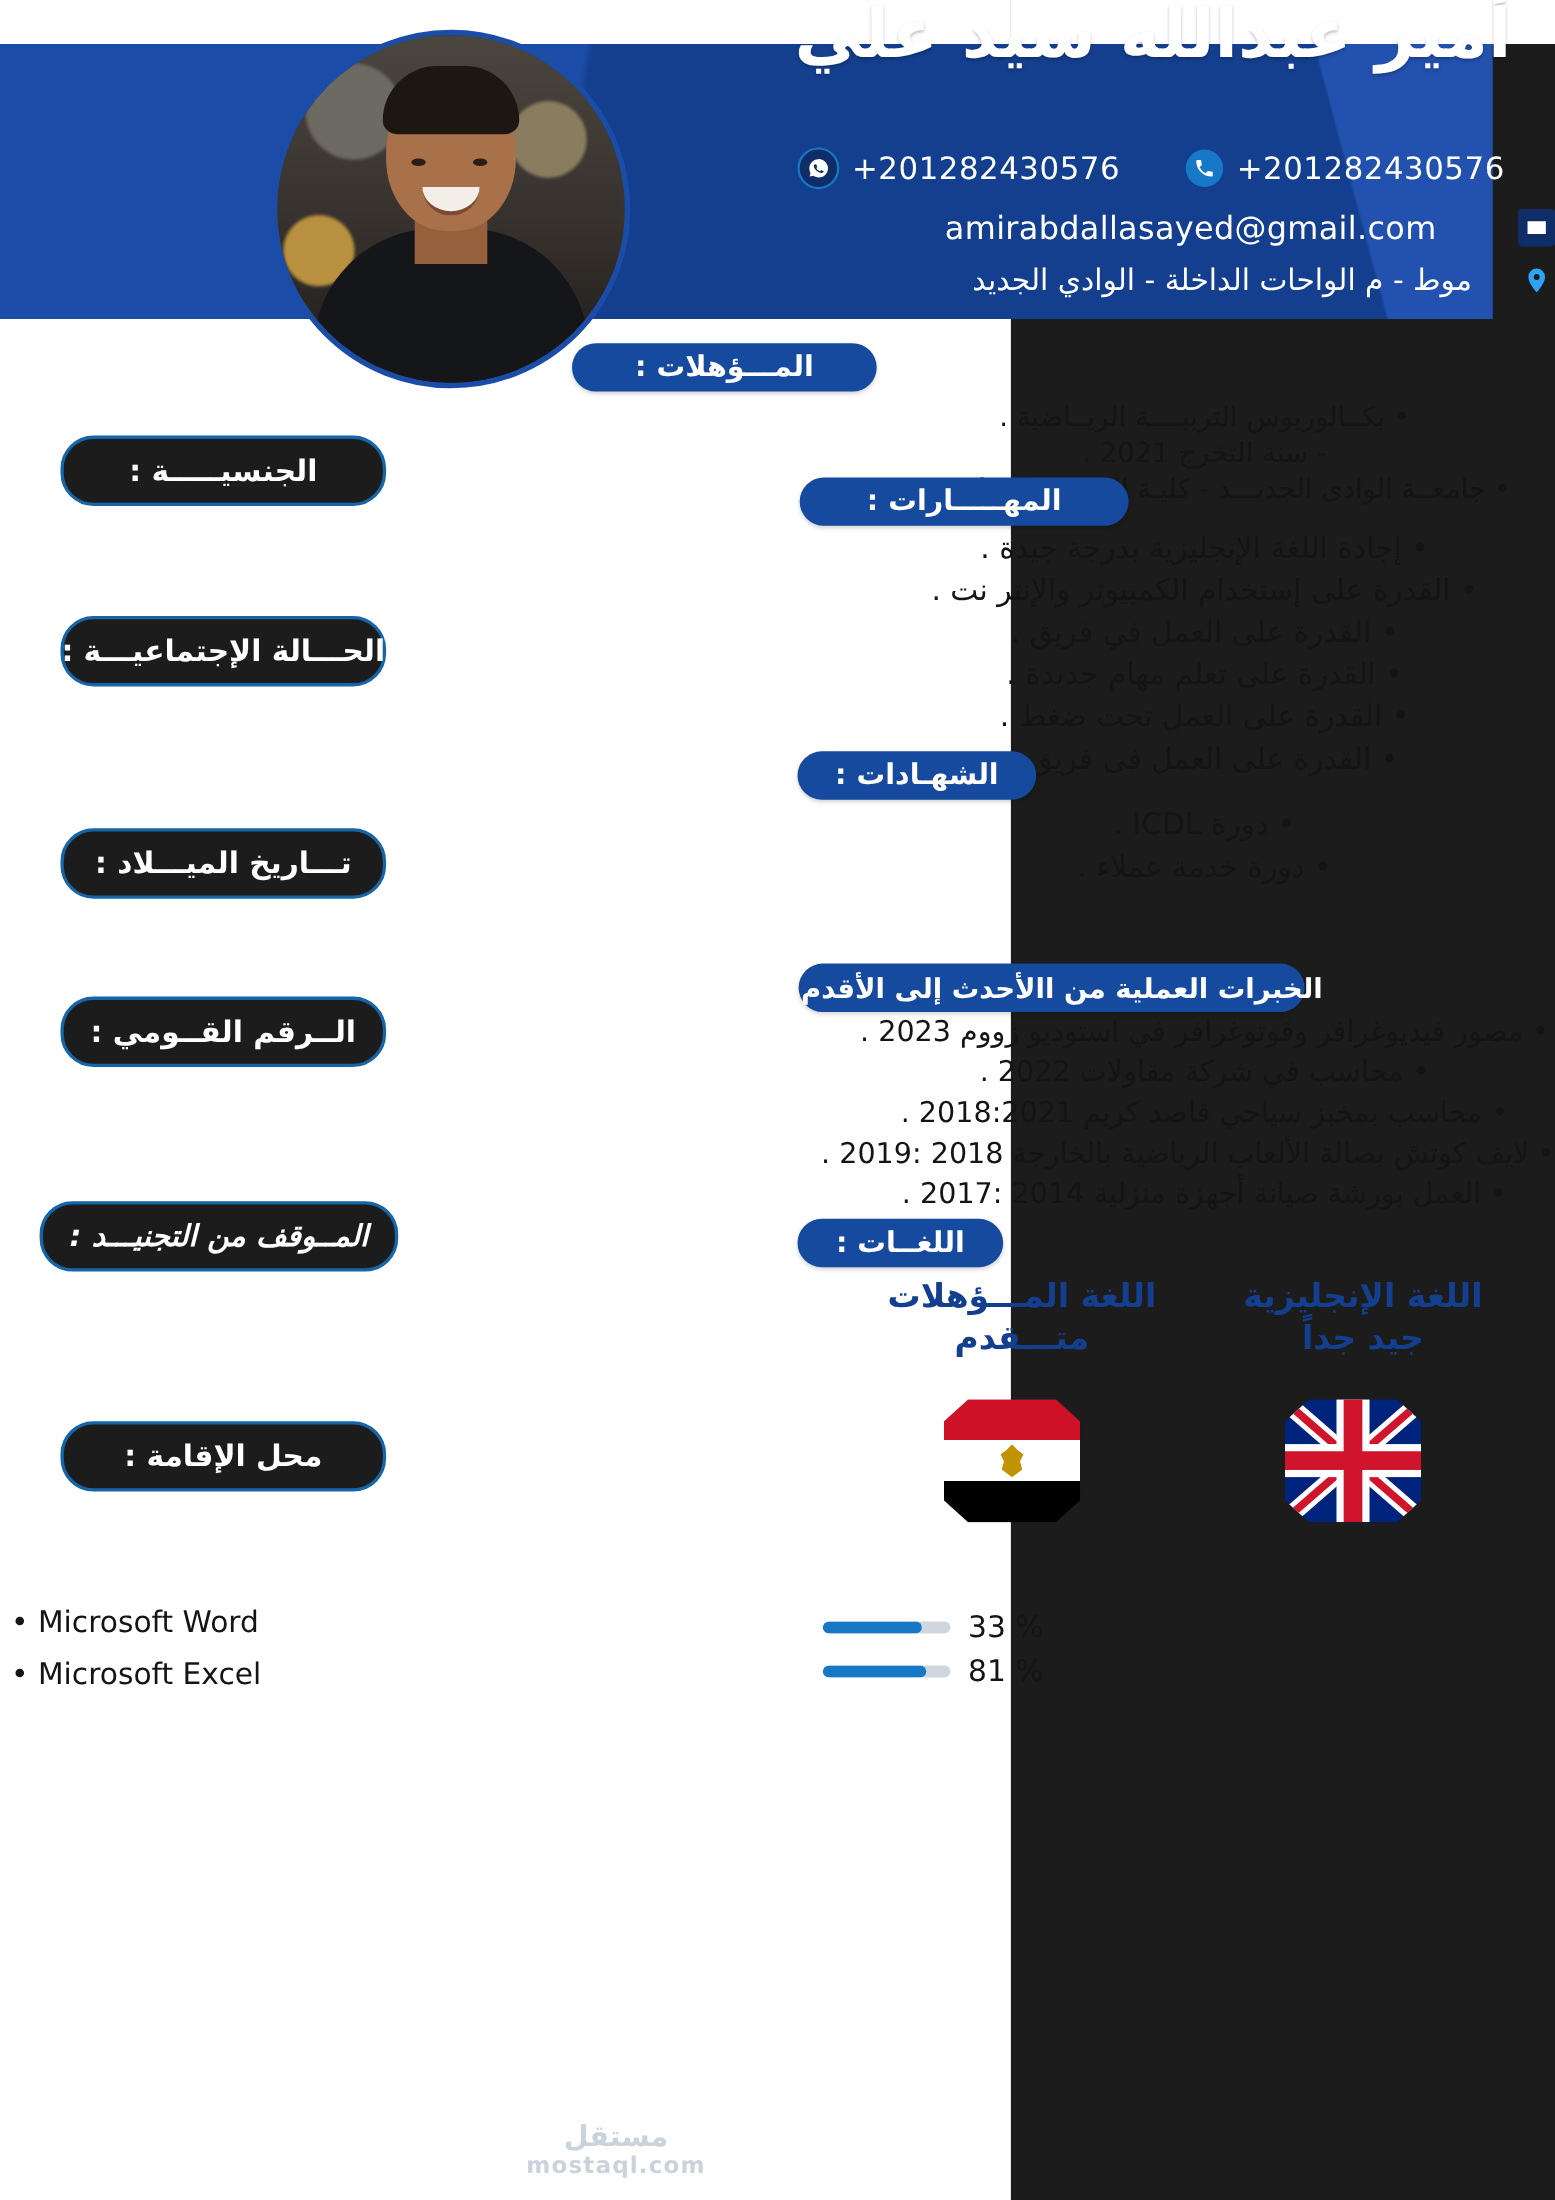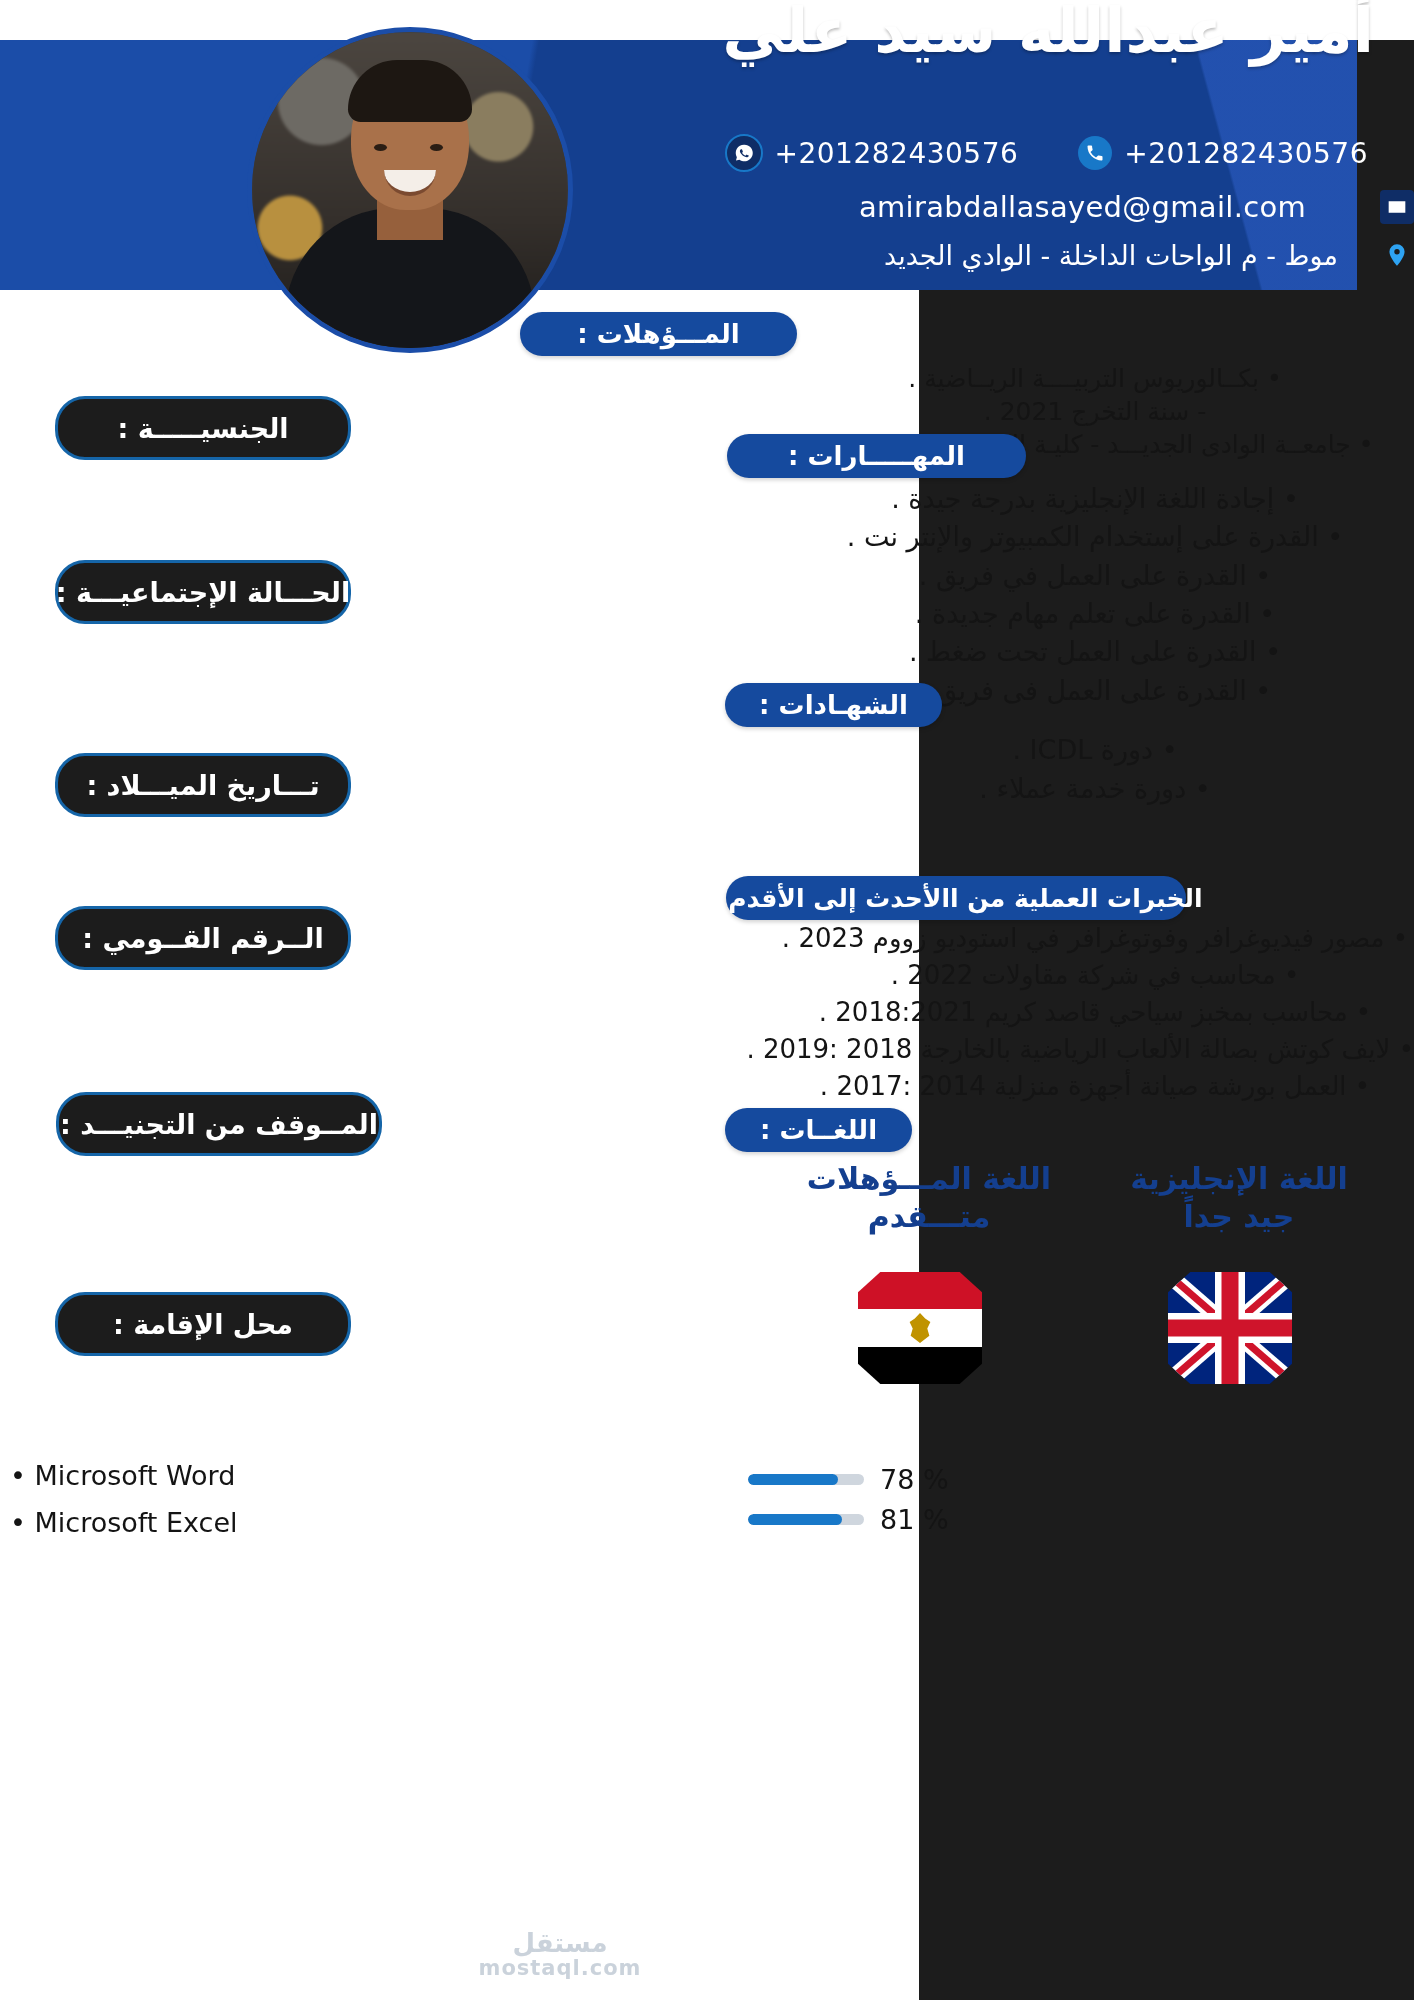--- a/index.html
+++ b/index.html
@@ -341,21 +341,21 @@
 
   <div class="app-list" style="top:1452px;">
     <span class="li">Microsoft Word</span><br>
     <span class="li">Microsoft Excel</span>
   </div>
 
   <div class="cs-row" style="top:1464px;right:448px;">
     <span class="cs-bar">
       <span class="cs-fill" id="fill0" style="width: 78%;"></span>
     </span>
-    <span class="cs-pct">78 %</span>
+    <span class="cs-pct">33 %</span>
   </div>
 
   <div class="cs-row" style="top:1504px;right:448px;">
     <span class="cs-bar">
       <span class="cs-fill" id="fill1" style="width: 81%;"></span>
     </span>
     <span class="cs-pct">81 %</span>
   </div>
 
   <div class="wm">
@@ -368,21 +368,21 @@
 
   <div class="dpill" style="top:560px;left:55px;width:290px;">الحـــالة الإجتماعيـــة :</div>
   <div class="dval" style="top:642px;left:0;width:495px;font-size:27px;">أعــــــزب</div>
 
   <div class="dpill" style="top:753px;left:55px;width:290px;">تـــاريخ الميـــلاد :</div>
   <div class="dval mono" style="top:828px;left:0;width:495px;">04/12/1999</div>
 
   <div class="dpill" style="top:906px;left:55px;width:290px;">الــرقم القــومي :</div>
   <div class="dval mono" style="top:990px;left:0;width:495px;letter-spacing:2px;">29912043200176</div>
 
-  <div class="dpill" style="top:1092px;left:56px;width:320px;">المــوقف من التجنيـــد :</div>
+  <div class="dpill" style="top:1092px;left:36px;width:320px;font-style:italic;">المــوقف من التجنيـــد :</div>
   <div class="dval" style="top:1172px;left:0;width:495px;font-size:25px;">
     <span>إنهـاء الخدمـة العسكريـة</span><br>
     <span>قدوة حسنــة</span>
   </div>
 
   <div class="dpill" style="top:1292px;left:55px;width:290px;">محل الإقامة :</div>
   <div class="dval" style="top:1365px;left:0;width:495px;font-size:25px;">
     <span>مــوط - م الواحـات الداخلــة</span><br>
     <span>الــوادي الجديــد</span>
   </div>

